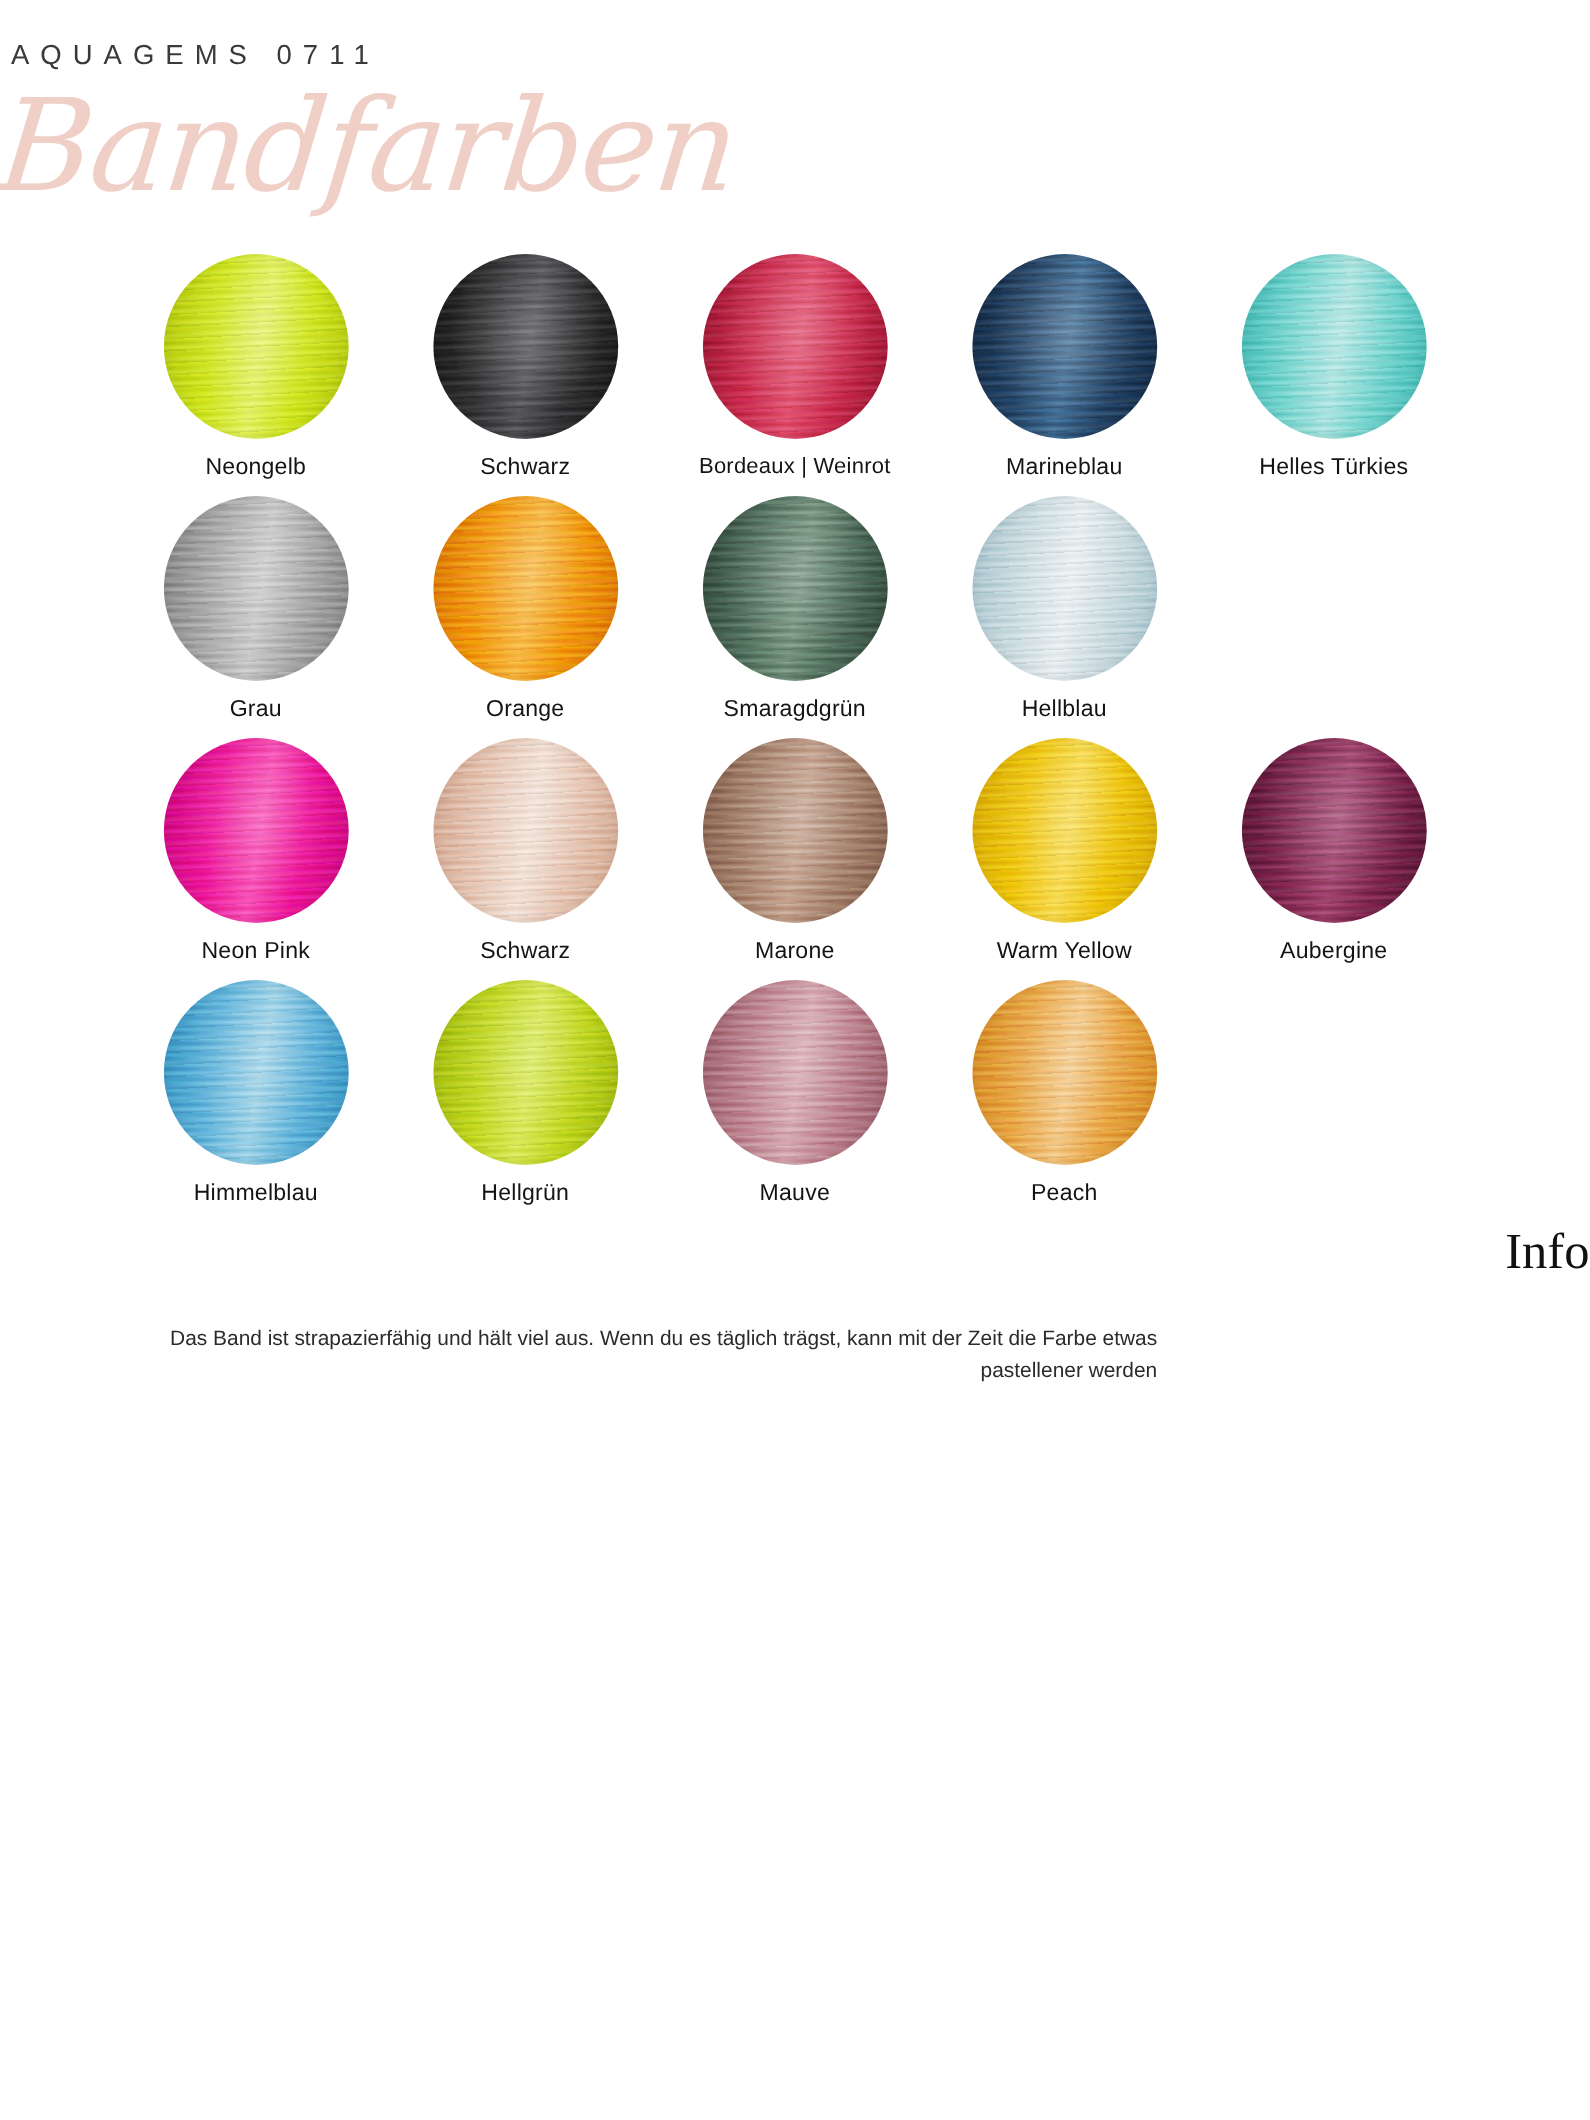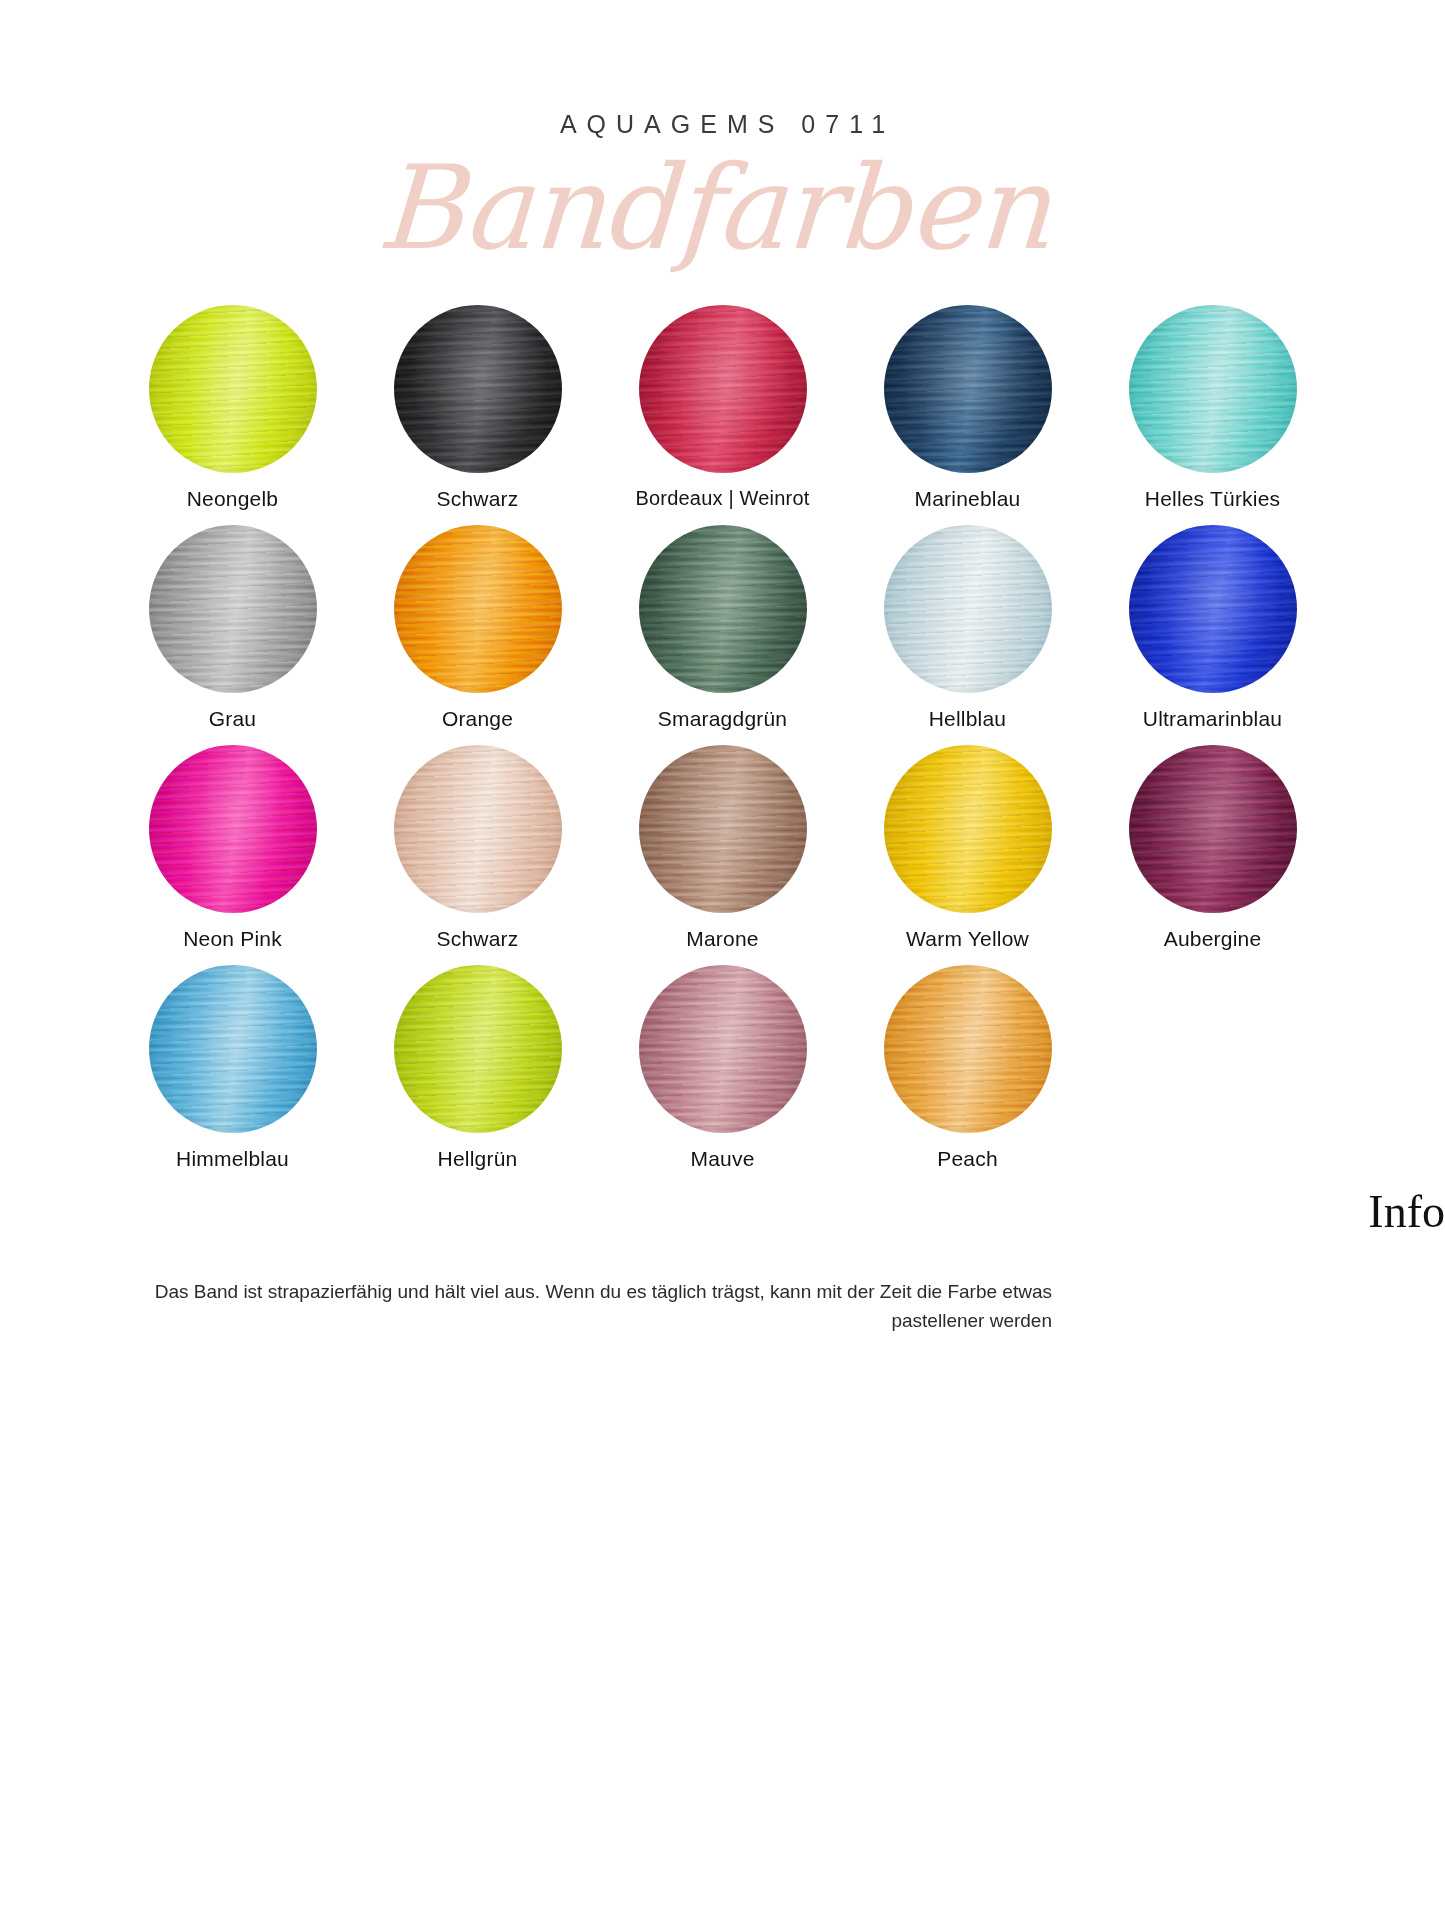--- a/index.html
+++ b/index.html
@@ -13,23 +13,22 @@
   body {
     font-family: "Liberation Sans", sans-serif;
     color: #1a1a1a;
     position: relative;
     overflow: hidden;
   }
 
   
   .header {
     width: 100%;
-    padding-top: 72px;
-    text-align: center;
-    margin-top: 38px;
+    padding-top: 36px;
+    text-align: left;
   }
 
   .brand {
     font-family: "Liberation Sans", sans-serif;
     font-size: 25px;
     letter-spacing: 10px;
     color: #3a3a3a;
     font-weight: 400;
     text-indent: 10px;
   }
@@ -192,24 +191,20 @@
         <div class="label">Orange</div>
       </div>
       <div class="cell">
         <div class="swatch" style="background: linear-gradient(100deg, rgb(44, 68, 54) 0%, rgb(75, 107, 87) 30%, rgb(111, 143, 121) 52%, rgb(75, 107, 87) 72%, rgb(44, 68, 54) 100%);"></div>
         <div class="label">Smaragdgrün</div>
       </div>
       <div class="cell">
         <div class="swatch" style="background: linear-gradient(100deg, rgb(169, 201, 212) 0%, rgb(207, 225, 230) 30%, rgb(238, 245, 247) 52%, rgb(207, 225, 230) 72%, rgb(169, 201, 212) 100%);"></div>
         <div class="label">Hellblau</div>
       </div>
-      <div class="cell">
-        <div class="swatch" style="background: linear-gradient(100deg, rgb(11, 31, 165) 0%, rgb(23, 49, 214) 30%, rgb(61, 87, 239) 52%, rgb(23, 49, 214) 72%, rgb(11, 31, 165) 100%);"></div>
-        <div class="label">Ultramarinblau</div>
-      </div>
     </div>
     <div class="row">
       <div class="cell">
         <div class="swatch" style="background: linear-gradient(100deg, rgb(211, 0, 127) 0%, rgb(245, 13, 154) 30%, rgb(255, 73, 182) 52%, rgb(245, 13, 154) 72%, rgb(211, 0, 127) 100%);"></div>
         <div class="label">Neon Pink</div>
       </div>
       <div class="cell">
         <div class="swatch" style="background: linear-gradient(100deg, rgb(217, 169, 143) 0%, rgb(237, 201, 181) 30%, rgb(249, 230, 218) 52%, rgb(237, 201, 181) 72%, rgb(217, 169, 143) 100%);"></div>
         <div class="label">Schwarz</div>
       </div>

